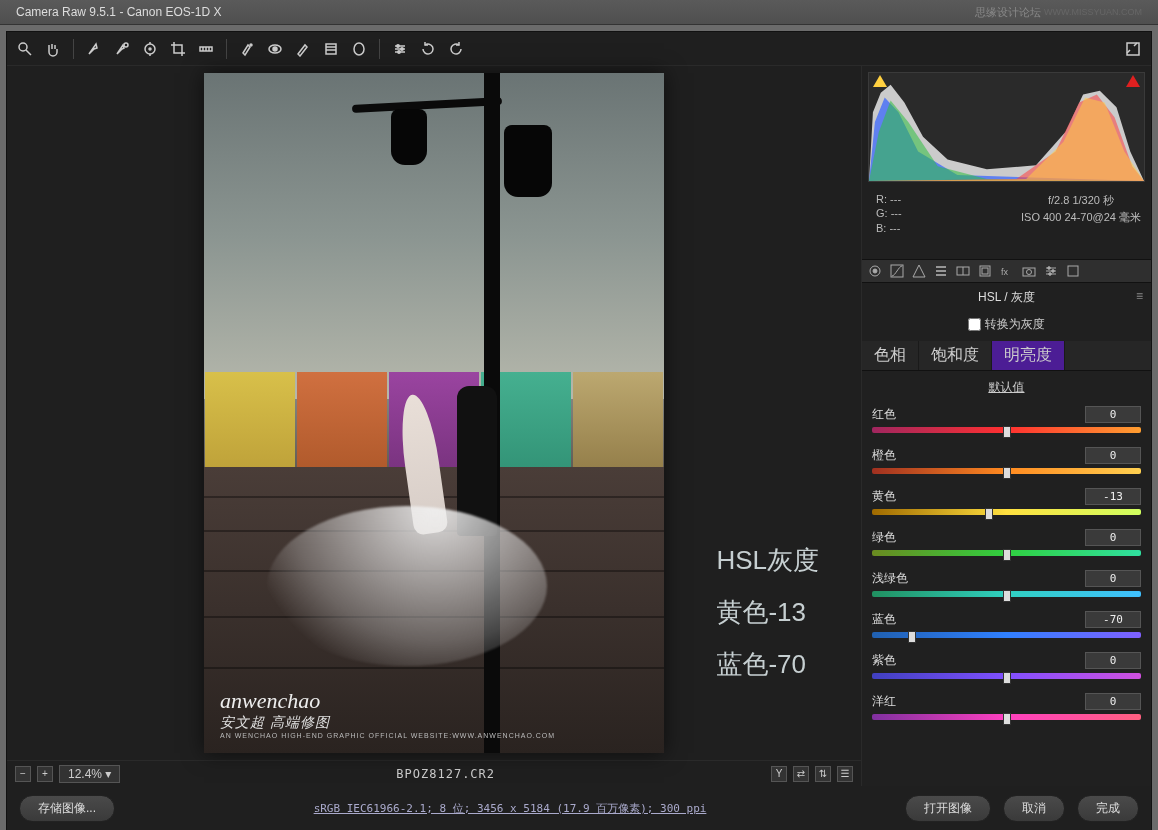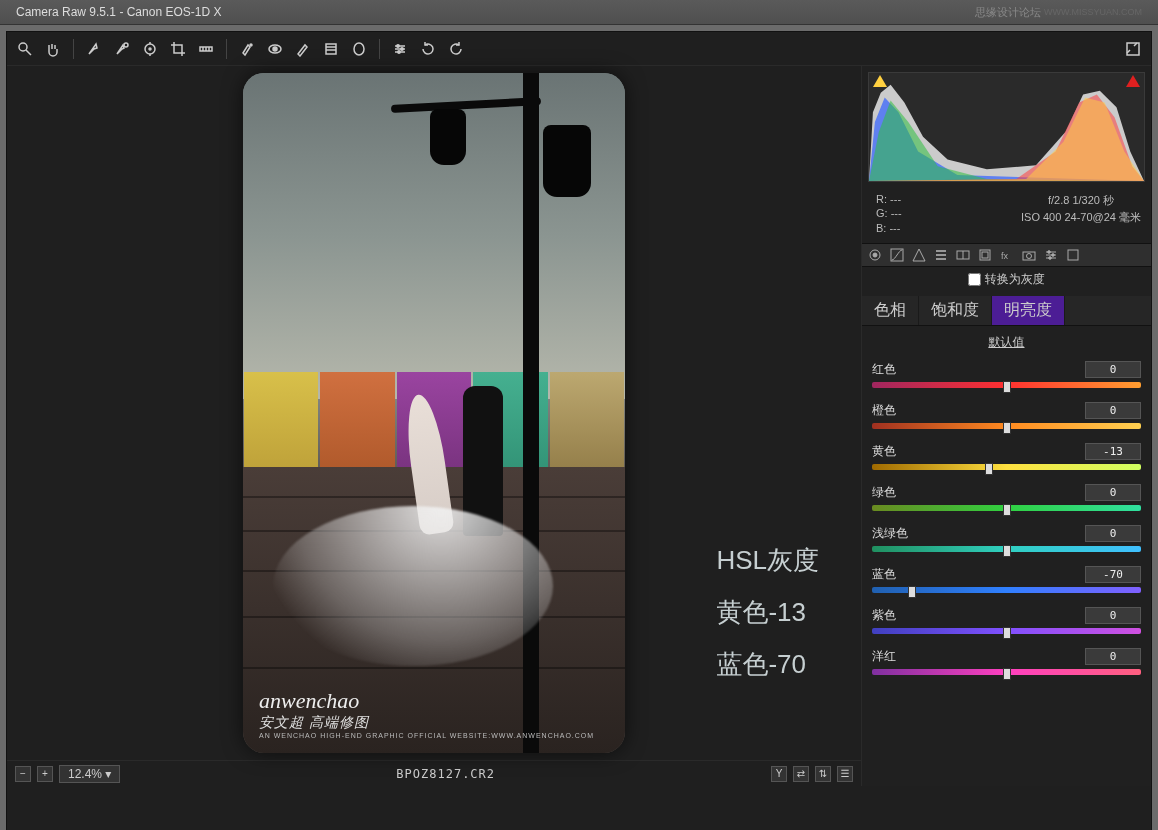--- a/index.html
+++ b/index.html
@@ -57,27 +57,26 @@
   position: relative;
 }
 .preview-canvas {
   flex: 1;
   display: flex;
   align-items: center;
   justify-content: center;
   position: relative;
 }
 .photo {
-  width: 382px;
+  width: 460px;
   height: 680px;
   background: linear-gradient(180deg,#6e7879 0%, #838d8d 28%, #9aa29e 40%, #5b544e 60%, #4e4744 100%);
   position: relative;
   box-shadow: 0 0 20px rgba(0,0,0,0.6);
   overflow: hidden;
-  border-radius: 21px;
 }
 .sky { position:absolute; top:0; left:0; right:0; height:48%; background: linear-gradient(#6a7474,#8b9591,#b6b8ac); }
 .lamp-post { position:absolute; top:0; left:280px; width:16px; height:100%; background:#0a0a0a; }
 .lamp-arm { position:absolute; top:28px; left:148px; width:150px; height:8px; background:#0a0a0a; transform: rotate(-3deg); border-radius:4px;}
 .lantern { position:absolute; width:36px; height:56px; background:#060606; border-radius: 8px 8px 14px 14px; }
 .lantern.l1 { top:36px; left:187px; }
 .lantern.l2 { top:52px; left:300px; width:48px; height:72px;}
 .buildings { position:absolute; top:44%; left:0; right:0; height:18%; display:flex; }
 .bld { flex:1; margin:0 1px; }
 .bld.b1 { background: linear-gradient(#d8c04a,#b89a35); }
@@ -145,20 +144,21 @@
 .exif .shoot { text-align:center; line-height:1.5;}
 .panel-tabs {
   height: 24px;
   background:#2f2f2f;
   display:flex;
   align-items:center;
   padding: 0 4px;
   gap: 4px;
   border-top:1px solid #111;
   border-bottom:1px solid #111;
+  margin-top:16px;
 }
 .ptab { width:18px; height:16px; display:flex; align-items:center; justify-content:center;}
 .ptab svg { width:14px; height:14px; fill:#aaa; stroke:#aaa;}
 .ptab.active svg { fill:#fff; stroke:#fff;}
 .panel-title {
   text-align:center;
   padding: 6px 0;
   font-size: 12px;
   color:#ddd;
   position:relative;
@@ -457,20 +457,24 @@
               <circle cx="9" cy="7" r="1.3"></circle>
               <circle cx="6" cy="10" r="1.3"></circle>
             </svg>
           </div>
         <div class="ptab">
             <svg viewBox="0 0 14 14">
               <rect x="2" y="2" width="10" height="10" fill="none"></rect>
             </svg>
           </div>
       </div>
+      <div class="panel-title">
+        <span>HSL / 灰度</span>
+        <span class="hamb">≡</span>
+      </div>
       <div class="checdarkbox-row checkbox-row">
         <input type="checkbox" style="">
         <span>转换为灰度</span>
       </div>
       <div class="sub-tabs">
         <div class="subtab">色相</div>
         <div class="subtab">饱和度</div>
         <div class="subtab active">明亮度</div>
       </div>
       <div class="default-link">默认值</div>
@@ -552,13 +556,20 @@
             </div>
             <div class="track">
               <div class="track-grad" style="background:linear-gradient(90deg,#8030a0,#ff40c0,#ff6080)"></div>
               <div class="thumb" style="left:50%"></div>
             </div>
           </div>
         </div>
     </div>
   </div>
 
+  <div class="bottom-bar">
+    <button class="btn">存储图像...</button>
+    <a class="info-link">sRGB IEC61966-2.1; 8 位;  3456 x 5184 (17.9 百万像素); 300 ppi</a>
+    <button class="btn">打开图像</button>
+    <button class="btn">取消</button>
+    <button class="btn">完成</button>
+  </div>
 </div>
 
 </body></html>

